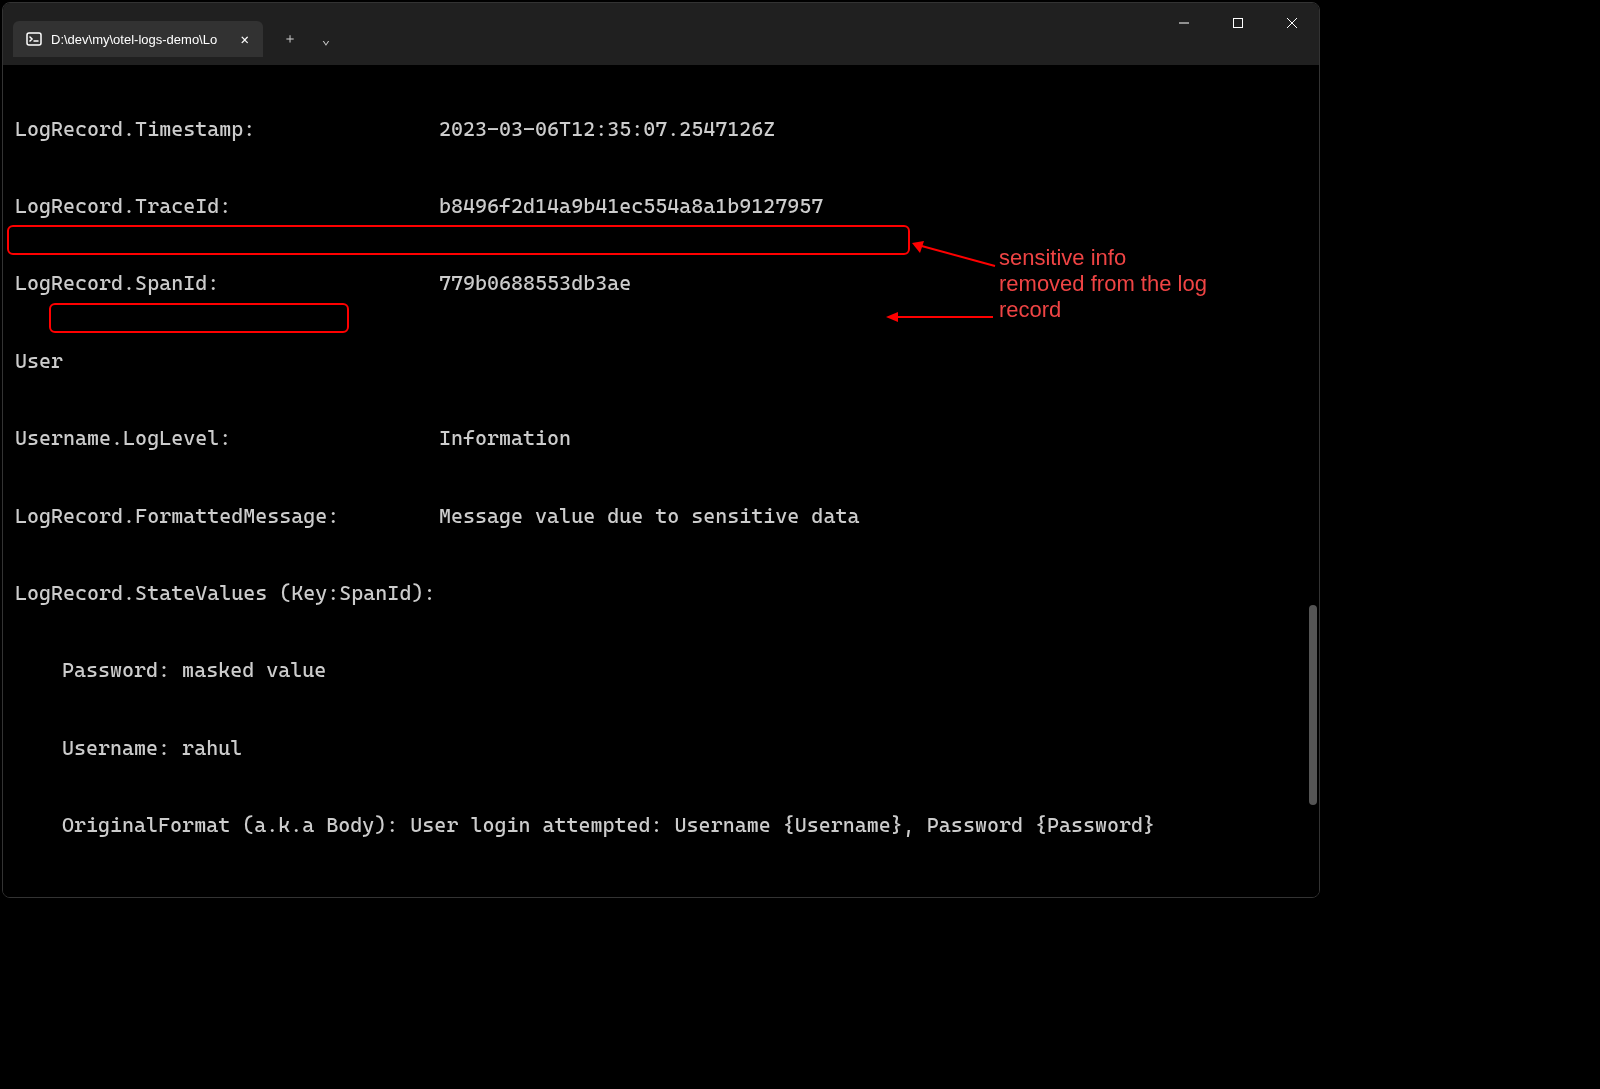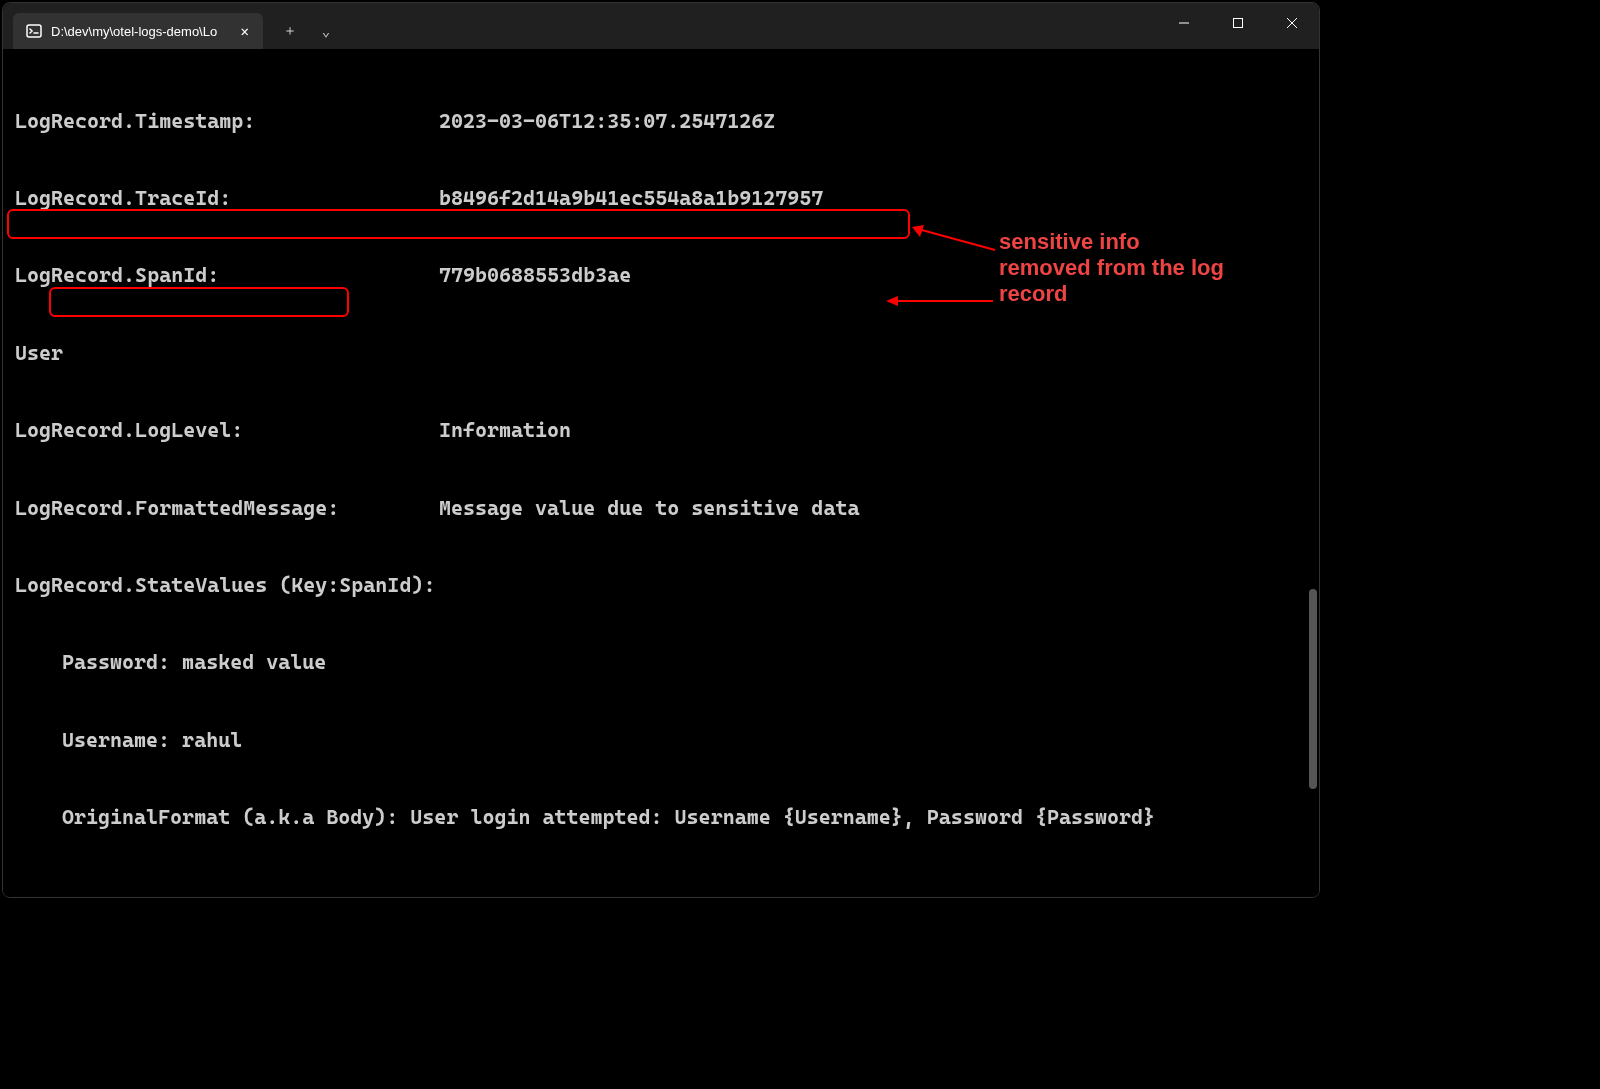--- a/index.html
+++ b/index.html
@@ -15,21 +15,21 @@
       width: 1318px;
       height: 896px;
       background: #000;
       border: 1px solid #333;
       border-radius: 8px;
       overflow: hidden;
       position: relative;
       margin: 2px;
     }
     .titlebar {
-      height: 46px;
+      height: 62px;
       background: #202020;
       display: flex;
       align-items: center;
       position: relative;
     }
     .tab {
       display: flex;
       align-items: center;
       background: #323232;
       height: 36px;
@@ -90,29 +90,28 @@
       width: 54px;
       height: 40px;
       display: flex;
       align-items: center;
       justify-content: center;
       color: #fff;
       cursor: pointer;
     }
     .terminal-content {
       background: #000;
-      padding: 8px 12px;
+      padding: 0 12px;
       font-size: 20.5px;
       line-height: 25.8px;
       color: #ccc;
       font-family: 'Cascadia Code', 'Consolas', monospace;
       white-space: pre;
       position: relative;
       height: calc(100% - 46px);
-      font-weight: bold;
     }
     .log-row {
       display: flex;
     }
     .log-key {
       min-width: 424px;
     }
     .indent {
       padding-left: 47px;
     }
@@ -180,21 +179,21 @@
           </svg>
       </div>
     </div>
   </div>
 
   <div class="terminal-content">
     <div class="log-row"><span class="log-key">LogRecord.Timestamp:</span><span>2023-03-06T12:35:07.2547126Z</span></div>
     <div class="log-row"><span class="log-key">LogRecord.TraceId:</span><span>b8496f2d14a9b41ec554a8a1b9127957</span></div>
     <div class="log-row"><span class="log-key">LogRecord.SpanId:</span><span>779b0688553db3ae</span></div>
     <div class="log-row"><span>User</span></div>
-    <div class="log-row"><span class="log-key">LogRecord.LogLevel:</span><span>Information</span></div>
+    <div class="log-row"><span class="log-key">Username.LogLevel:</span><span>Information</span></div>
     <div class="log-row"><span class="log-key">LogRecord.FormattedMessage:</span><span>Message value due to sensitive data</span></div>
     <div>LogRecord.StateValues (Key:SpanId):</div>
     <div class="indent">Password: masked value</div>
     <div class="indent">Username: rahul</div>
     <div class="indent">OriginalFormat (a.k.a Body): User login attempted: Username {Username}, Password {Password}</div>
     
     
     
     
     

